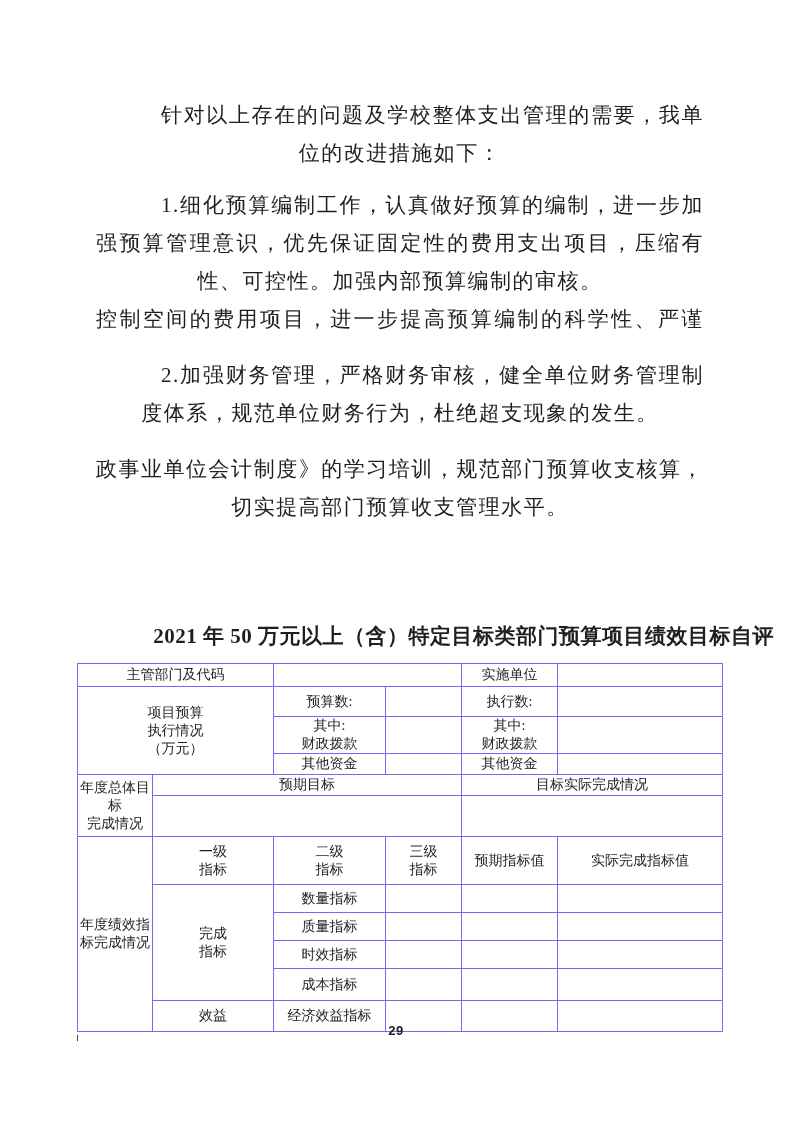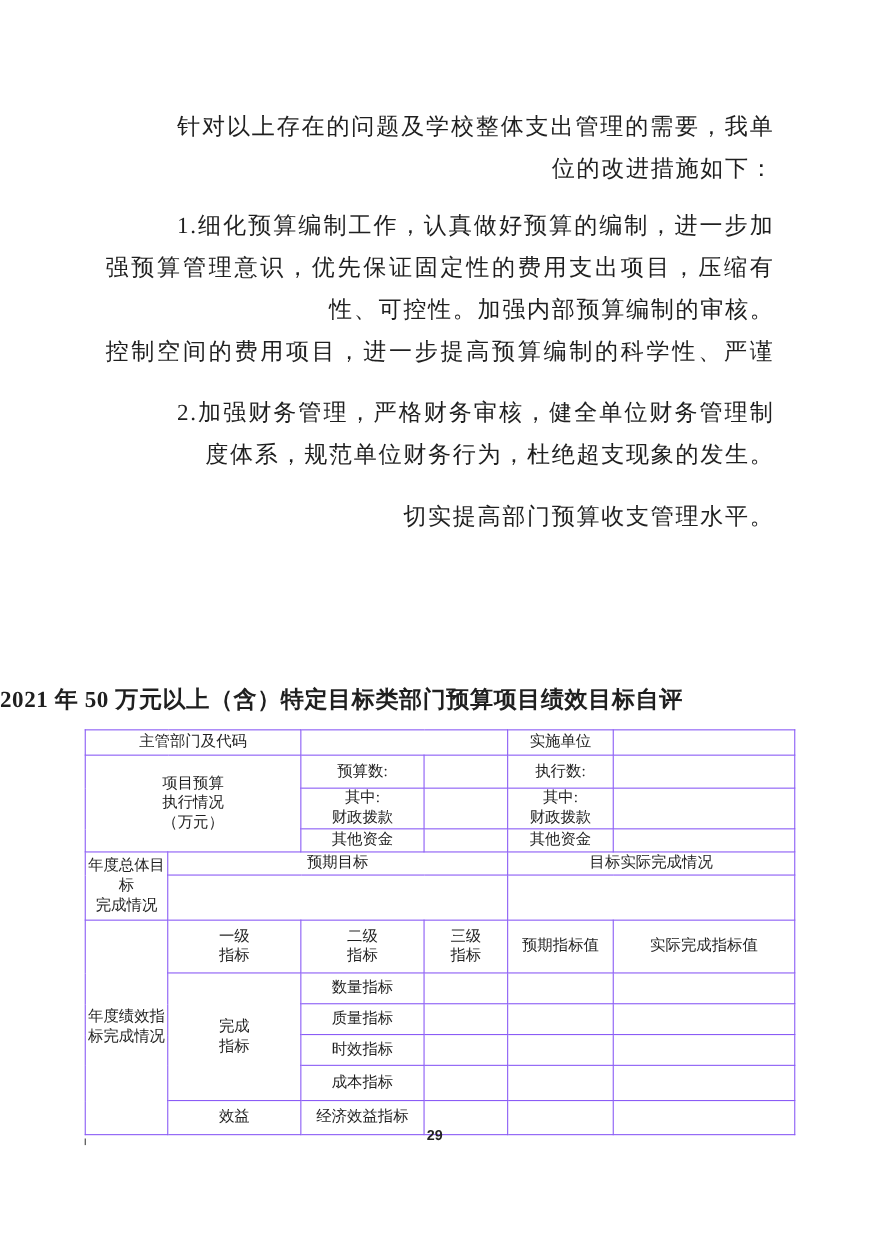--- a/index.html
+++ b/index.html
@@ -4,47 +4,47 @@
 <style>
   html,body{margin:0;padding:0;}
   body{
     width:793px;height:1122px;position:relative;background:#ffffff;
     font-family:"Liberation Serif","DejaVu Serif",serif;
     color:#1f1f1f;overflow:hidden;
   }
   
   .para{position:absolute;left:96px;width:608px;font-size:21px;}
   .line{
-    line-height:38px;letter-spacing:1.5px;text-align:right;
+    line-height:38px;letter-spacing:1.5px;text-align:center;
     white-space:nowrap;
   }
   .line.fill{white-space:normal;text-align:justify;text-align-last:justify;}
   .line.first{text-indent:65px;}
   
   .tbl-title{
-    position:absolute;left:0;top:622px;width:774px;text-align:left;
+    position:absolute;left:0;top:622px;width:774px;text-align:right;
     font-size:21px;font-weight:bold;letter-spacing:0.5px;
   }
   
   .tbl-wrap{position:absolute;left:77px;top:663px;}
   table.grid{border-collapse:collapse;table-layout:fixed;width:645px;}
   table.grid td{
     border:1px solid #8b5cf6;padding:0;margin:0;
     font-size:14px;line-height:18px;text-align:center;vertical-align:middle;
     white-space:pre-line;overflow:hidden;
   }
   td.al{text-align:left;padding-left:7px;}
   td.tall{line-height:21px;}
   td.hdr2{line-height:19px;}
   td.cut{border-bottom:none;}
   .stub{position:absolute;background:#3f3f3f;}
   
   .page-num{
     position:absolute;left:388px;top:1024px;
-    font-family:Liberation Sans, sans-serif;
+    font-family:Liberation Mono, monospace;
     font-size:13px;font-weight:600;color:#222;
   }
 </style>
 </head>
 <body>
 
 <div class="para" style="top:96px">
     <div class="line fill first">针对以上存在的问题及学校整体支出管理的需要，我单</div>
     <div class="line">位的改进措施如下：</div>
   </div>
@@ -52,20 +52,21 @@
     <div class="line fill first">1.细化预算编制工作，认真做好预算的编制，进一步加</div>
     <div class="line fill">强预算管理意识，优先保证固定性的费用支出项目，压缩有</div>
     <div class="line">性、可控性。加强内部预算编制的审核。</div>
     <div class="line fill">控制空间的费用项目，进一步提高预算编制的科学性、严谨</div>
   </div>
 <div class="para" style="top:356px">
     <div class="line fill first">2.加强财务管理，严格财务审核，健全单位财务管理制</div>
     <div class="line">度体系，规范单位财务行为，杜绝超支现象的发生。</div>
   </div>
 <div class="para" style="top:450px">
+    <div class="line fill">政事业单位会计制度》的学习培训，规范部门预算收支核算，</div>
     <div class="line">切实提高部门预算收支管理水平。</div>
   </div>
 
 <div class="tbl-title">2021 年 50 万元以上（含）特定目标类部门预算项目绩效目标自评</div>
 
 <div class="tbl-wrap">
   <table class="grid">
     <colgroup>
       <col style="width:75px">
         <col style="width:121px">

